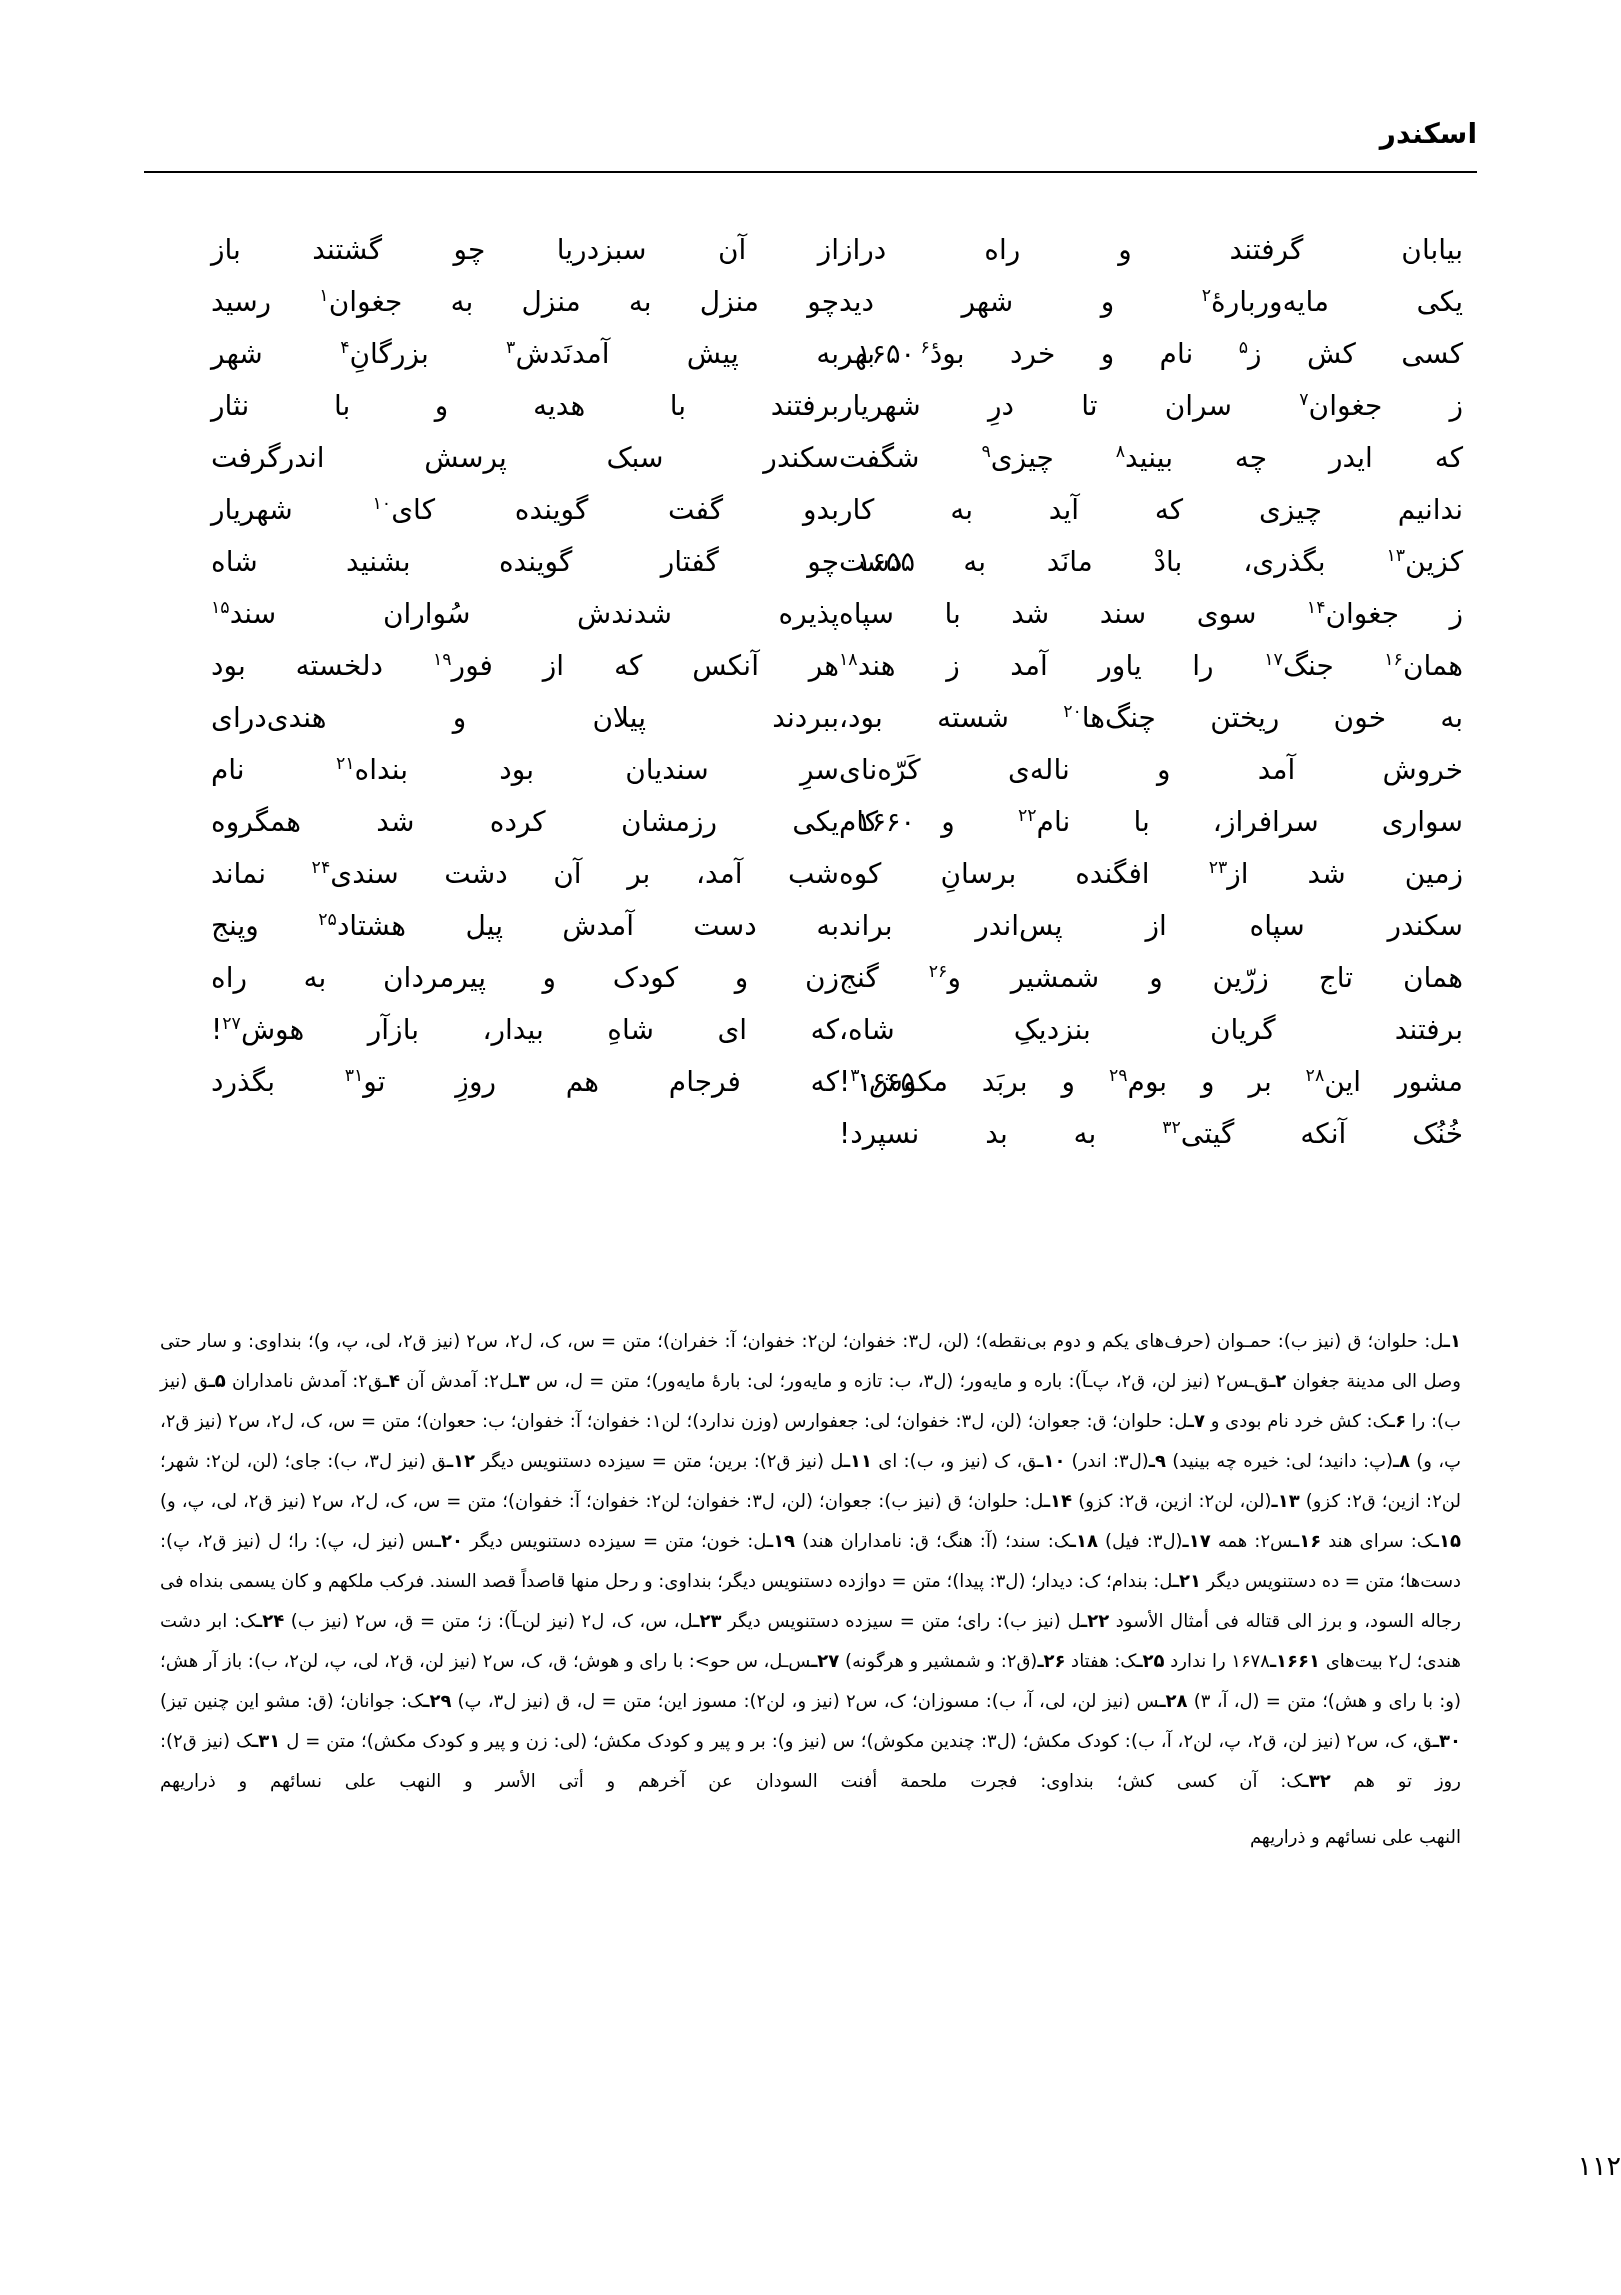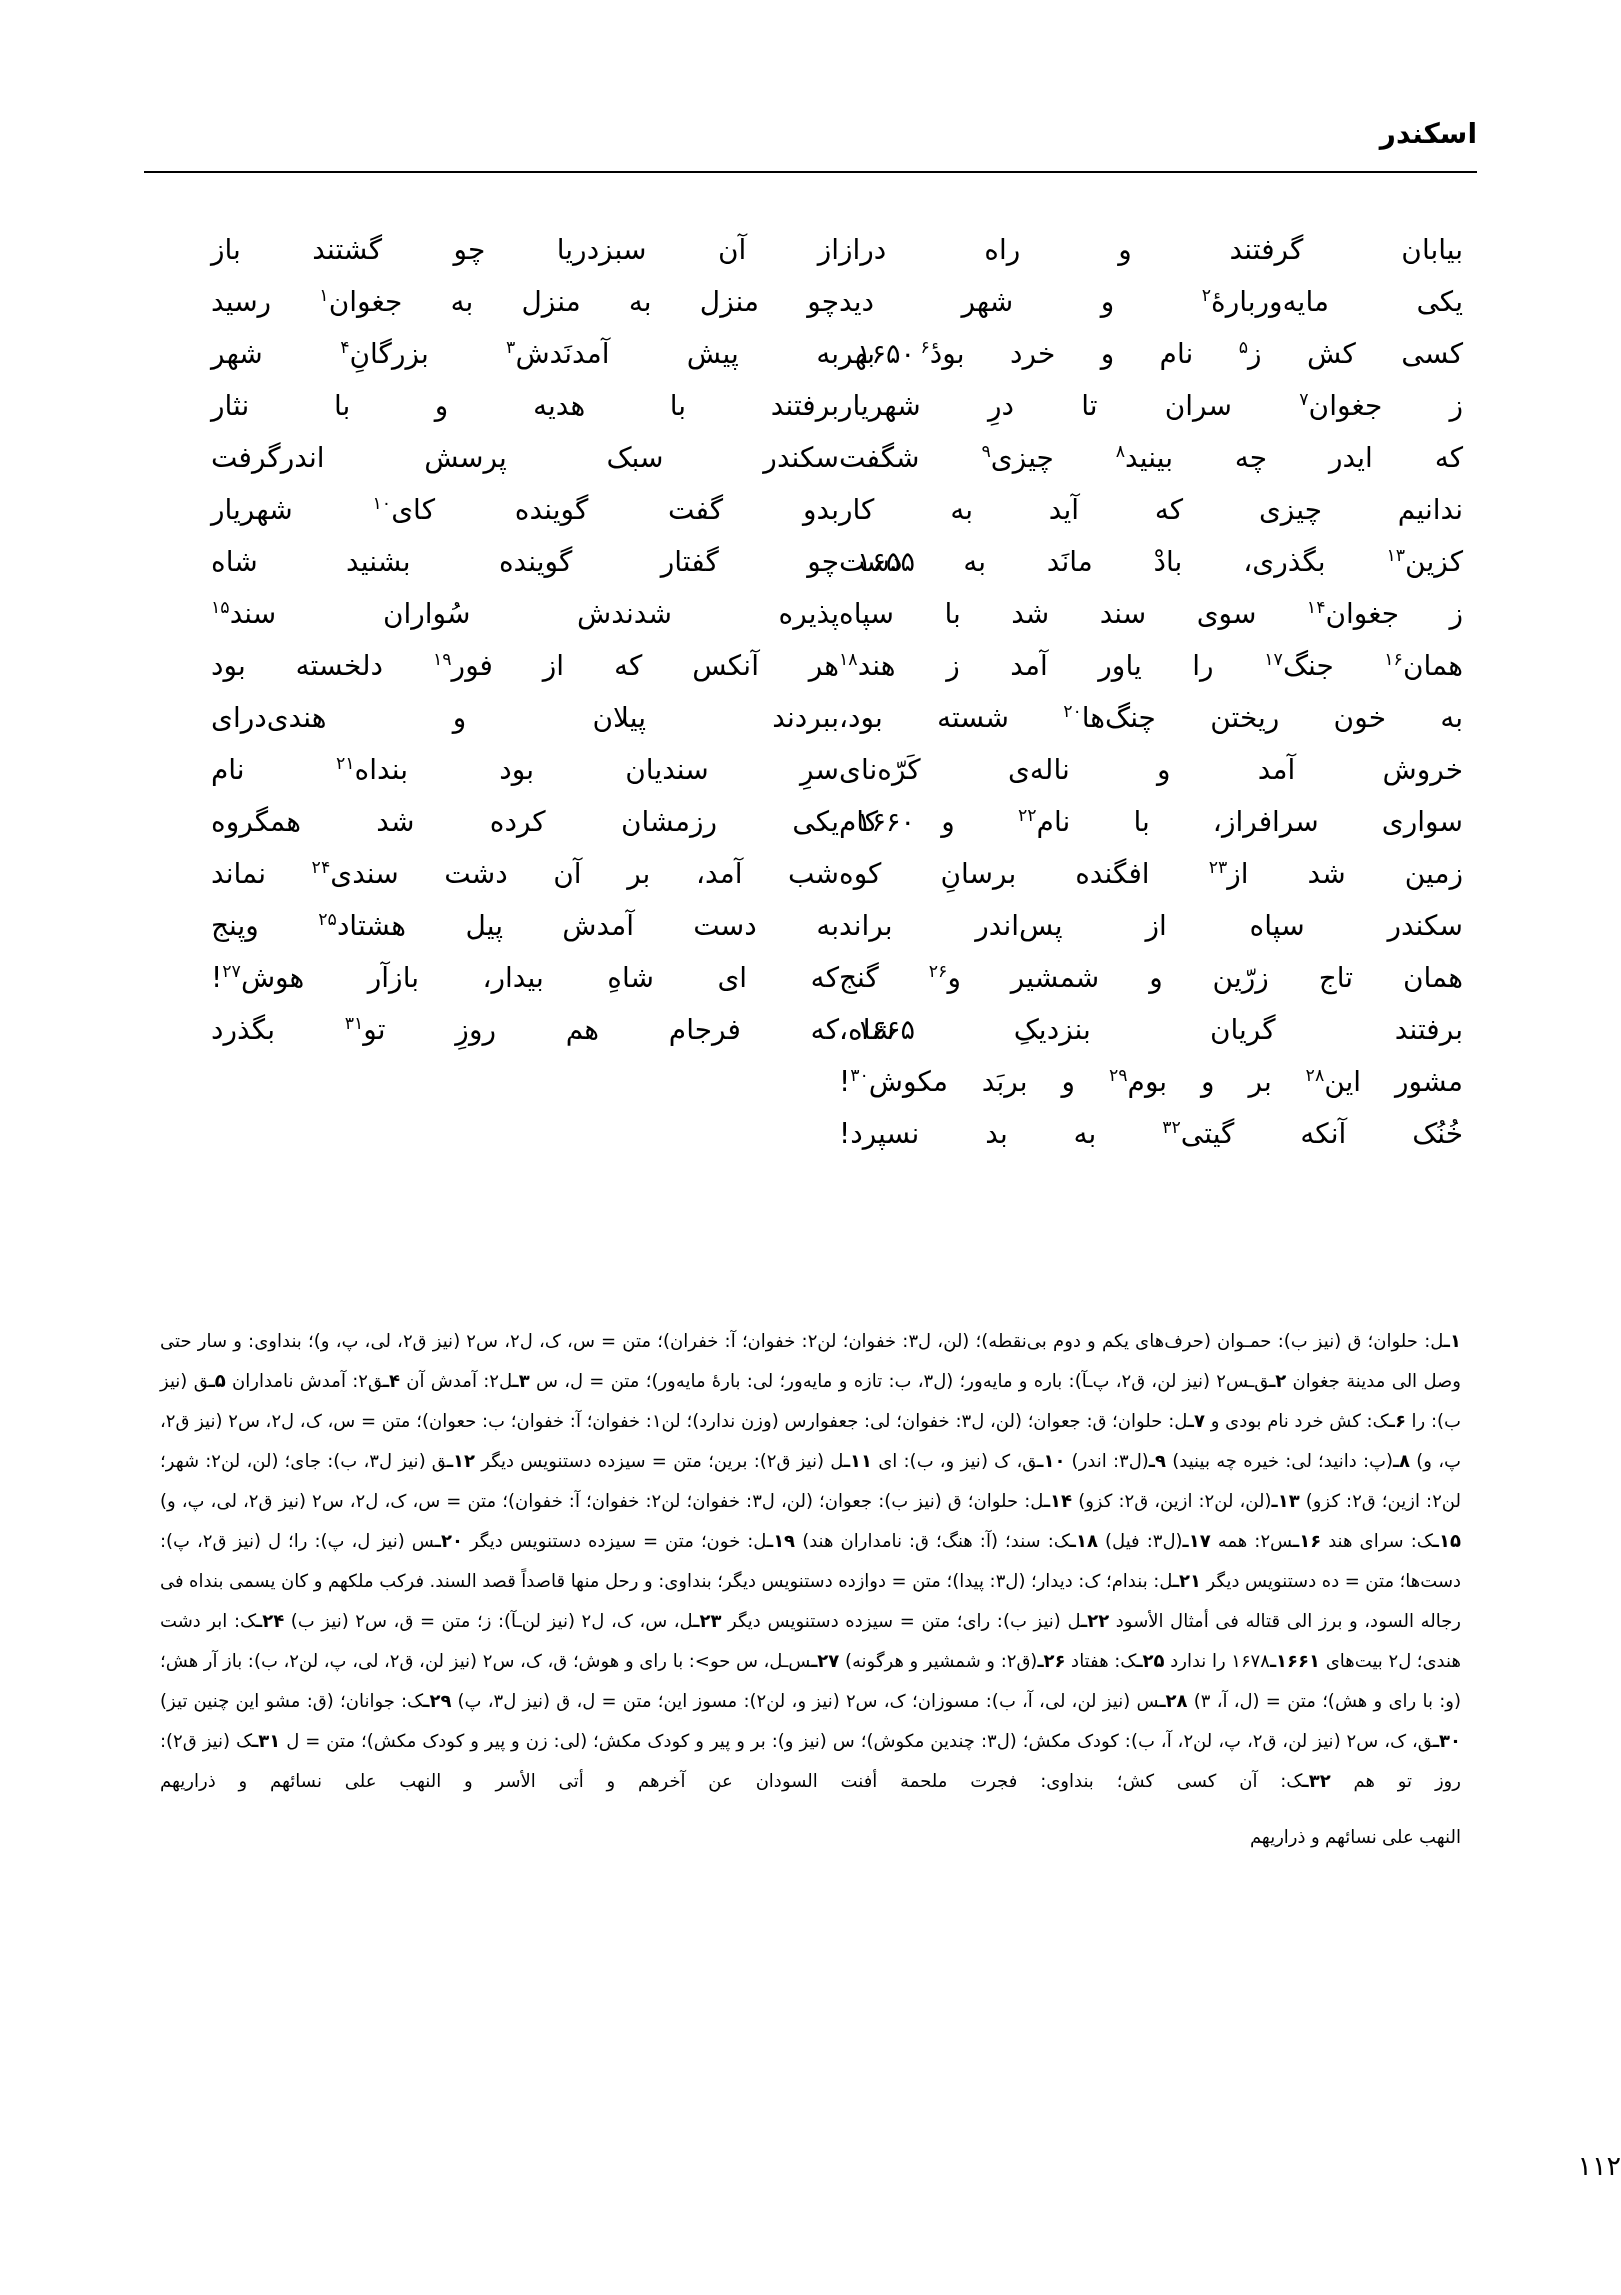--- a/index.html
+++ b/index.html
@@ -242,20 +242,24 @@
         <div class="hemistich">
           <span class="line-no"></span>
           <span class="h-text">شب آمد، بر آن دشت سندی<sup>۲۴</sup> نماند</span>
         </div>
         <div class="hemistich">
           <span class="line-no"></span>
           <span class="h-text">به دست آمدش پیل هشتاد<sup>۲۵</sup> وپنج</span>
         </div>
         <div class="hemistich">
           <span class="line-no"></span>
+          <span class="h-text">زن و کودک و پیرمردان به راه</span>
+        </div>
+        <div class="hemistich">
+          <span class="line-no"></span>
           <span class="h-text">که ای شاهِ بیدار، بازآر هوش<sup>۲۷</sup>!</span>
         </div>
         <div class="hemistich">
           <span class="line-no">۱۶۶۵</span>
           <span class="h-text">که فرجام هم روزِ تو<sup>۳۱</sup> بگذرد</span>
         </div>
       </div>
 
   </div>
 

